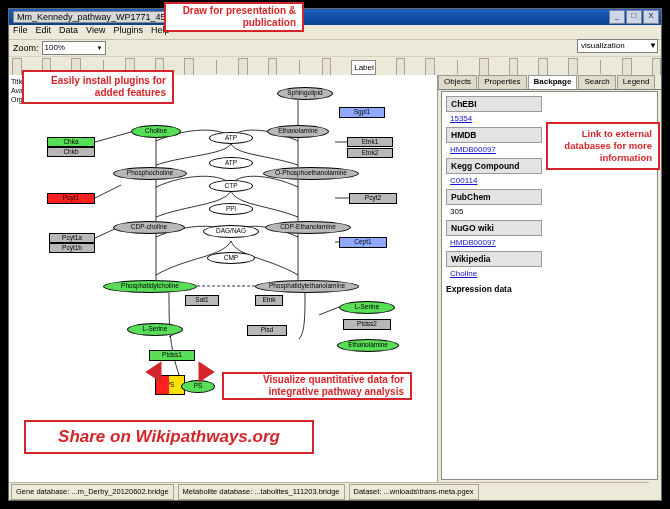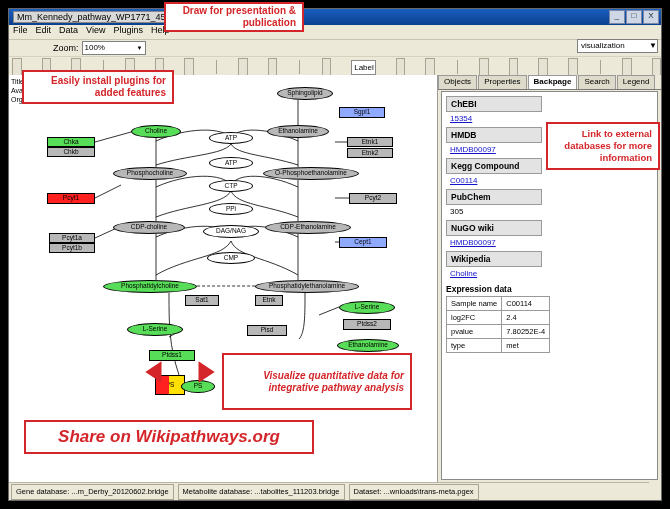--- a/index.html
+++ b/index.html
@@ -8,21 +8,21 @@
   
   .titlebar{height:16px;background:linear-gradient(#1a5fbf,#0b3f8f);display:flex;align-items:center;padding:0 2px;}
   .titlebar .tname{color:#fff;font-size:9px;background:#d8d8d8;color:#000;padding:0 3px;border:1px solid #888;margin-left:2px;}
   .titlebar .spacer{flex:1;}
   .winbtn{width:14px;height:12px;background:#cfd7e6;border:1px solid #7a88a5;margin-left:1px;font-size:8px;line-height:10px;text-align:center;color:#123;}
   
   .menubar{height:14px;background:#ece9d8;border-bottom:1px solid #c8c4b0;display:flex;font-size:9px;padding-left:4px;}
   .menubar span{margin-right:8px;}
   
   .zoomrow{height:16px;display:flex;align-items:center;font-size:9px;background:#ece9d8;padding-left:4px;border-bottom:1px solid #d6d2c0;}
-  .zoomrow .zlabel{margin-right:3px;margin-left:40px;}
+  .zoomrow .zlabel{margin-right:3px;}
   .zoombox{width:60px;height:12px;background:#fff;border:1px solid #7f7f7f;font-size:8px;line-height:12px;padding-left:2px;display:flex;justify-content:space-between;align-items:center;}
   .zoombox .caret{font-size:6px;padding-right:2px;}
   .visbox{position:absolute;right:3px;top:30px;width:76px;height:12px;background:#fff;border:1px solid #7f7f7f;font-size:8px;line-height:12px;padding-left:3px;display:flex;justify-content:space-between;align-items:center;}
   
   .toolbar{height:20px;background:#ece9d8;border-bottom:1px solid #b9b5a2;display:flex;align-items:center;padding-left:3px;gap:20px;}
   .tbtn{width:16px;height:16px;background:#e6e3d4;border:1px solid #a8a392;display:inline-block;}
   .tsep{width:1px;height:14px;background:#a8a392;margin:0 2px;}
   .tlabelbox{width:44px;height:13px;background:#fff;border:1px solid #8a8a8a;font-size:8px;line-height:13px;padding-left:2px;}
   
   .content{position:absolute;left:0;top:66px;right:0;bottom:18px;display:flex;}
@@ -232,56 +232,36 @@
         <div class="sect">
           <div class="hdr">NuGO wiki</div>
           <div class="val"><a class="link" href="#">HMDB00097</a></div>
         </div>
         <div class="sect">
           <div class="hdr">Wikipedia</div>
           <div class="val"><a class="link" href="#">Choline</a></div>
         </div>
 
         <div class="exprhdr">Expression data</div>
-        <table class="expr">
-          <tbody>
-              <tr>
-            <td>Sample name</td>
-            <td>C00114</td>
-          </tr>
-          <tr>
-            <td>log2FC</td>
-            <td>2.4</td>
-          </tr>
-          <tr>
-            <td>pvalue</td>
-            <td>7.80252E-4</td>
-          </tr>
-          <tr>
-            <td>type</td>
-            <td>met</td>
-          </tr>
-        </tbody>
-          </table>
       </div>
     </div>
   </div>
 
   <div class="status">
     <span class="statusbox">Gene database: ...m_Derby_20120602.bridge</span>
     <span class="statusbox">Metabolite database: ...tabolites_111203.bridge</span>
     <span class="statusbox">Dataset: ...wnloads\trans-meta.pgex</span>
   </div>
 
 </div>
 
 <div class="callout" style="left:164px;top:2px;width:140px;height:30px;">Draw for presentation &amp; publication</div>
 <div class="callout" style="left:22px;top:70px;width:152px;height:34px;">Easily install plugins for added features</div>
 <div class="callout" style="left:546px;top:122px;width:114px;height:48px;font-size:9.5px;">Link  to external databases  for more information</div>
-<div class="callout" style="left:222px;top:353px;width:190px;height:57px;font-style:italic;">Visualize quantitative data  for integrative pathway analysis</div>
+<div class="callout" style="left:222px;top:372px;width:190px;height:28px;">Visualize quantitative data  for integrative pathway analysis</div>
 <div class="callout" style="left:24px;top:420px;width:290px;height:34px;font-size:17px;font-style:italic;">Share on Wikipathways.org</div>
 
 <svg style="position:absolute;left:0;top:0;width:670px;height:509px;pointer-events:none;">
   <g fill="#d4262a" stroke="#d4262a" stroke-width="3">
     <polygon points="148,372 160,364 160,380"></polygon>
     <polygon points="212,372 200,364 200,380"></polygon>
   </g>
 </svg>
 
 </body></html>

